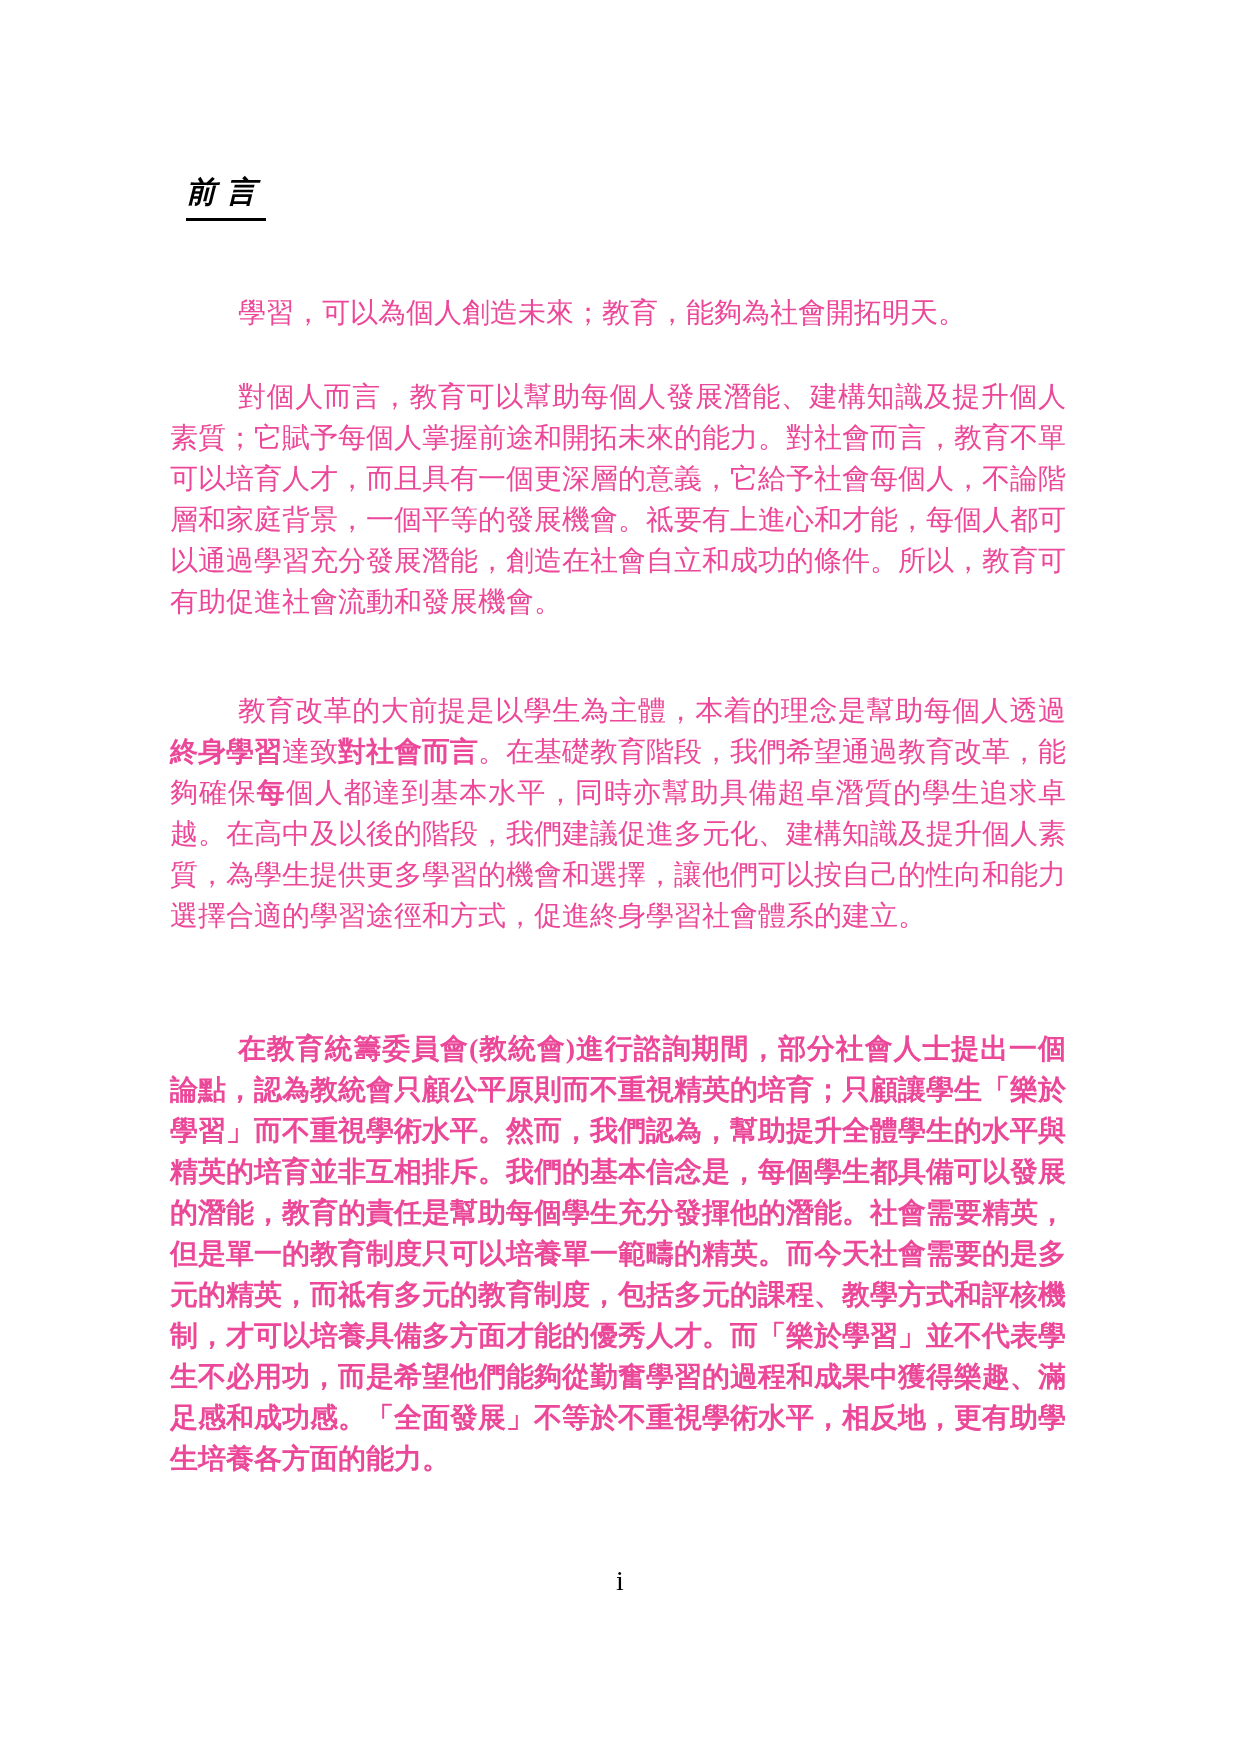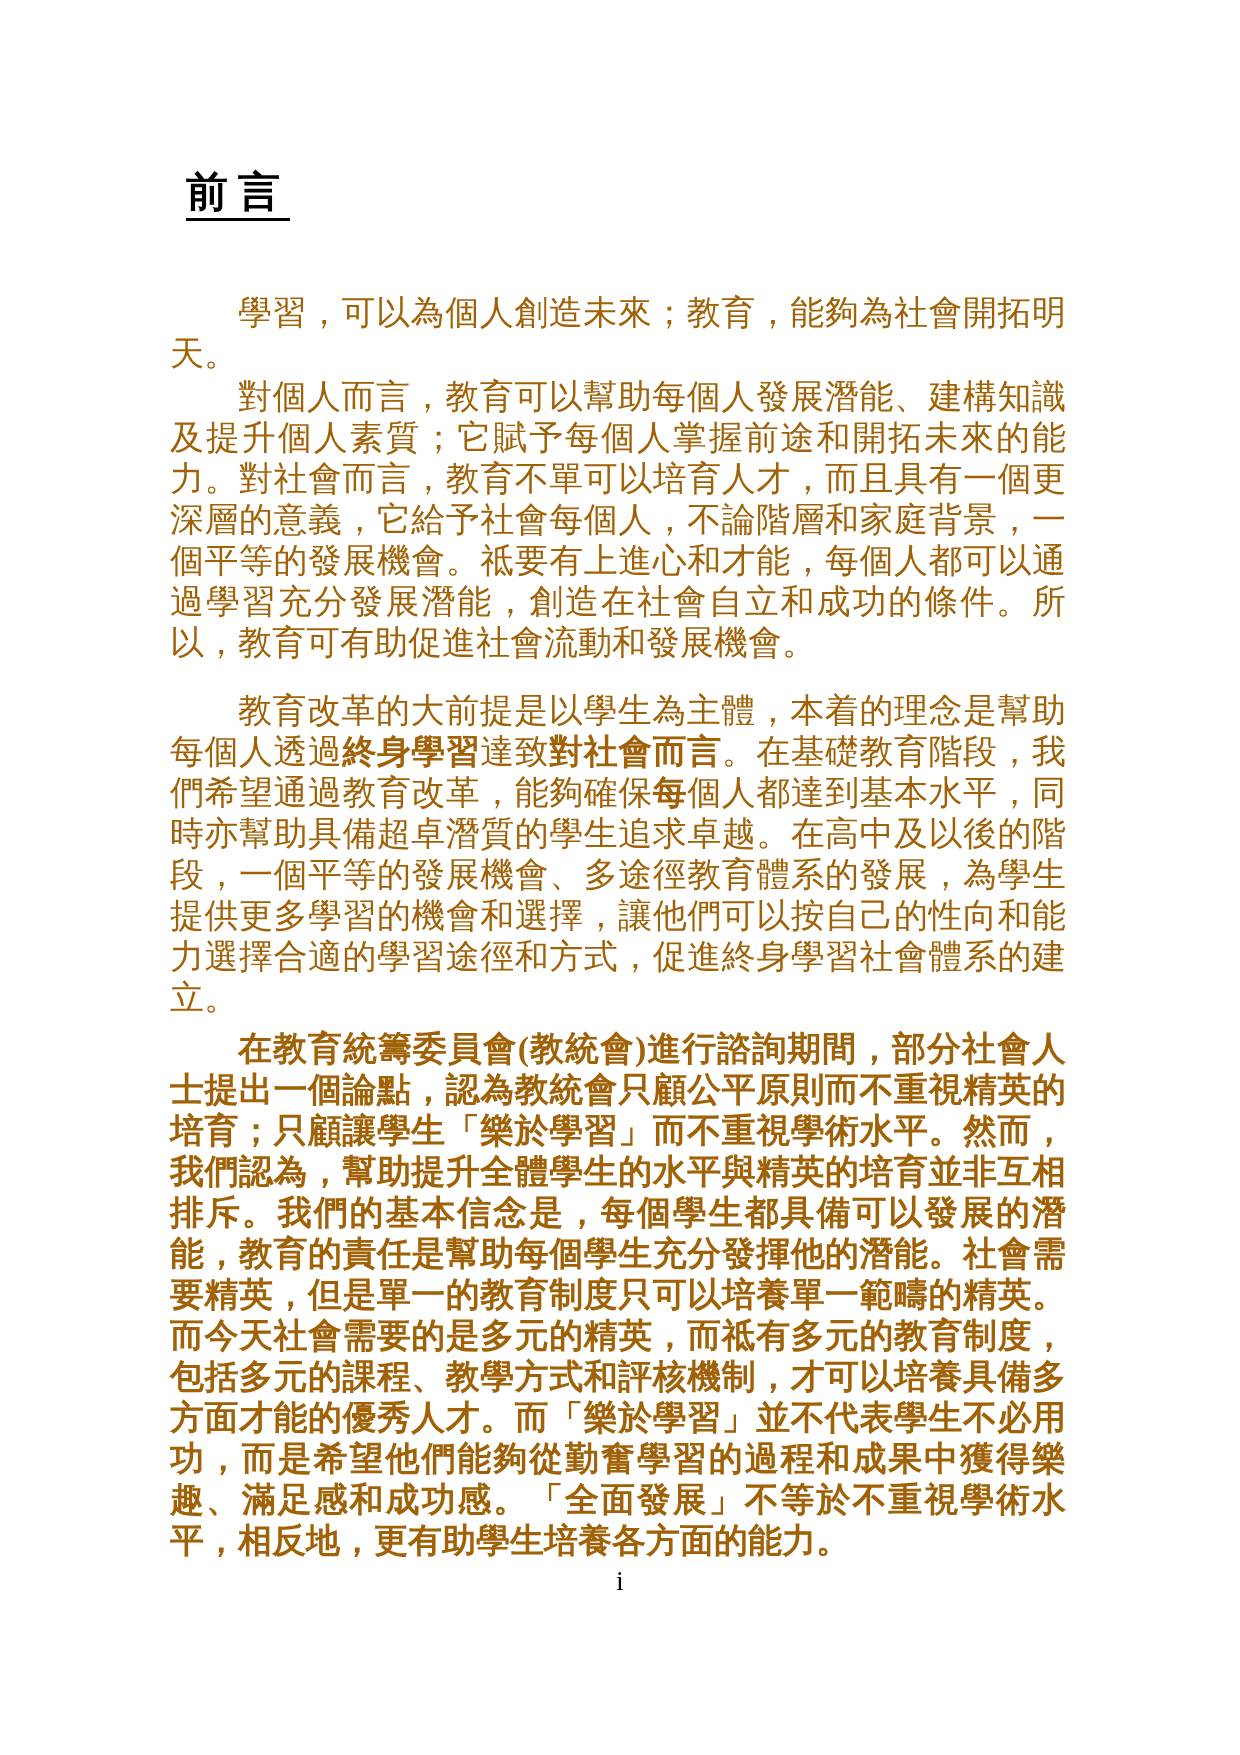--- a/index.html
+++ b/index.html
@@ -14,39 +14,40 @@
     background: #ffffff;
     color: #000000;
     font-family: "Liberation Serif", serif;
     overflow: hidden;
   }
   .title {
     position: absolute;
     left: 186px;
     top: 170px;
     margin: 0;
-    font-size: 42px;
+    font-size: 30px;
     line-height: 44px;
     font-weight: 700;
     letter-spacing: 10px;
     border-bottom: 3px solid #000000;
     padding-bottom: 4px;
     white-space: nowrap;
+    font-style: italic;
   }
   .para {
     position: absolute;
     left: 170px;
     width: 896px;
     margin: 0;
-    font-size: 34px;
+    font-size: 28px;
     line-height: 41px;
     text-align: justify;
     text-justify: inter-ideograph;
     text-indent: 68px;
-    color: #a16207;
+    color: #ec4899;
   }
   .para .bold {
     font-weight: 700;
   }
   .page-number {
     position: absolute;
     left: 0;
     top: 1566px;
     width: 100%;
     text-align: center;
@@ -57,18 +58,18 @@
 </style>
 </head>
 <body>
 
 <div class="page">
   <h1 class="title">前言</h1>
 
   <div id="paragraphs">
       <p class="para" style="top: 292px;"><span>學習，可以為個人創造未來；教育，能夠為社會開拓明天。</span></p>
       <p class="para" style="top: 368px; margin-top: 8px;"><span>對個人而言，教育可以幫助每個人發展潛能、建構知識及提升個人素質；它賦予每個人掌握前途和開拓未來的能力。對社會而言，教育不單可以培育人才，而且具有一個更深層的意義，它給予社會每個人，不論階層和家庭背景，一個平等的發展機會。祗要有上進心和才能，每個人都可以通過學習充分發展潛能，創造在社會自立和成功的條件。所以，教育可有助促進社會流動和發展機會。</span></p>
-      <p class="para" style="top: 690px;"><span>教育改革的大前提是以學生為主體，本着的理念是幫助每個人透過</span><span class="bold">終身學習</span><span>達致</span><span class="bold">對社會而言</span><span>。在基礎教育階段，我們希望通過教育改革，能夠確保</span><span class="bold">每</span><span>個人都達到基本水平，同時亦幫助具備超卓潛質的學生追求卓越。在高中及以後的階段，一個平等的發展機會、多途徑教育體系的發展，為學生提供更多學習的機會和選擇，讓他們可以按自己的性向和能力選擇合適的學習途徑和方式，促進終身學習社會體系的建立。</span></p>
+      <p class="para" style="top: 690px;"><span>教育改革的大前提是以學生為主體，本着的理念是幫助每個人透過</span><span class="bold">終身學習</span><span>達致</span><span class="bold">對社會而言</span><span>。在基礎教育階段，我們希望通過教育改革，能夠確保</span><span class="bold">每</span><span>個人都達到基本水平，同時亦幫助具備超卓潛質的學生追求卓越。在高中及以後的階段，我們建議促進多元化、建構知識及提升個人素質，為學生提供更多學習的機會和選擇，讓他們可以按自己的性向和能力選擇合適的學習途徑和方式，促進終身學習社會體系的建立。</span></p>
       <p class="para" style="top: 1028px; font-weight: bold;"><span>在教育統籌委員會(教統會)進行諮詢期間，部分社會人士提出一個論點，認為教統會只顧公平原則而不重視精英的培育；只顧讓學生「樂於學習」而不重視學術水平。然而，我們認為，幫助提升全體學生的水平與精英的培育並非互相排斥。我們的基本信念是，每個學生都具備可以發展的潛能，教育的責任是幫助每個學生充分發揮他的潛能。社會需要精英，但是單一的教育制度只可以培養單一範疇的精英。而今天社會需要的是多元的精英，而祗有多元的教育制度，包括多元的課程、教學方式和評核機制，才可以培養具備多方面才能的優秀人才。而「樂於學習」並不代表學生不必用功，而是希望他們能夠從勤奮學習的過程和成果中獲得樂趣、滿足感和成功感。「全面發展」不等於不重視學術水平，相反地，更有助學生培養各方面的能力。</span></p>
     </div>
 
   <div class="page-number">i</div>
 </div>
 
 </body></html>

